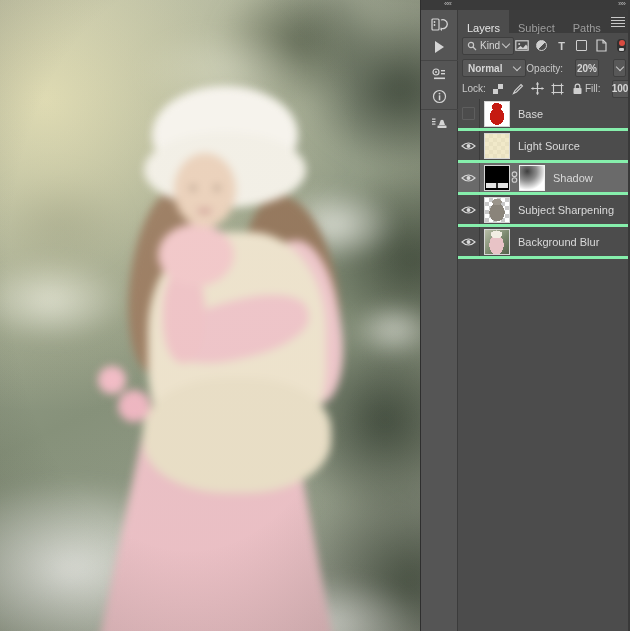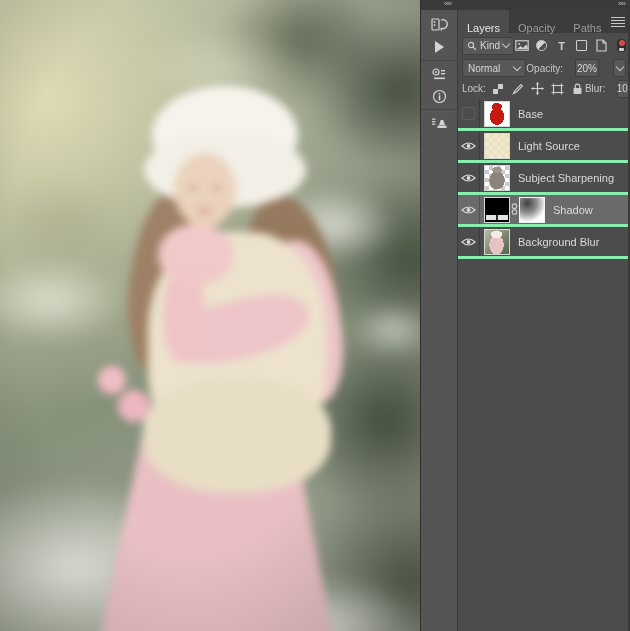--- a/index.html
+++ b/index.html
@@ -66,22 +66,22 @@
   .tabbar{height:23px;background:#3c3c3c;display:flex;align-items:stretch;position:relative;}
   .tab{font-size:11px;color:#9d9d9d;padding:12px 9px 0 9px;cursor:pointer;}
   .tab.active{background:#4c4c4c;color:#e6e6e6;}
   .panel-menu{position:absolute;right:5px;top:7px;width:14px;height:10px;cursor:pointer;
       background:repeating-linear-gradient(#c9c9c9 0 1px, transparent 1px 3px);}
   .ctl-row{display:flex;align-items:center;padding:0 4px;color:#c9c9c9;font-size:10px;}
   .row-filter{height:25px;} .row-blend{height:20px;} .row-lock{height:21px;}
   .field{background:#585858;border:1px solid #3f3f3f;border-radius:2px;height:18px;box-sizing:border-box;
          display:flex;align-items:center;color:#d6d6d6;cursor:pointer;}
   .dd-kind{width:60px;padding:0 4px;gap:3px;}
-  .dd-normal{width:88px;padding:0 5px;}
-  .val{width:24px;justify-content:center;}
+  .dd-normal{width:88px;padding:0 5px;font-weight:bold;}
+  .val{width:24px;justify-content:center;font-weight:bold;}
   .chevbox{width:13px;height:18px;justify-content:center;margin-left:2px;}
   .chev{width:5px;height:5px;border-left:1px solid #c8c8c8;border-bottom:1px solid #c8c8c8;
         transform:rotate(-45deg);margin-top:-3px;}
   .dd-normal .chev{margin-left:auto;}
   .ficons{display:flex;align-items:center;gap:5px;margin-left:auto;}
   .fic{width:15px;height:15px;display:flex;align-items:center;justify-content:center;cursor:pointer;}
   .half-circle{width:11px;height:11px;border-radius:50%;border:1px solid #cfcfcf;
         background:linear-gradient(135deg,#cfcfcf 50%, transparent 50%);box-sizing:border-box;}
   .t-glyph{font-size:11px;font-weight:bold;color:#cfcfcf;}
   .sq-glyph{width:9px;height:9px;border:1px solid #cfcfcf;border-radius:1px;}
@@ -213,21 +213,21 @@
           <path d="M8 9 l1.2 -3.5 a1.8 1.8 0 1 1 3.6 0 L14 9 Z" fill="#d5d5d5"></path>
           <rect x="6.5" y="9.5" width="9" height="2.6" rx="0.6" fill="#d5d5d5"></rect>
         </svg>
       </div>
     </div>
 
     <div class="panel">
 
       <div class="tabbar">
         <div class="tab active">Layers</div>
-        <div class="tab">Opacity</div>
+        <div class="tab">Subject</div>
         <div class="tab">Paths</div>
         <div class="panel-menu"></div>
       </div>
 
       <div class="ctl-row row-filter">
         <div class="field dd-kind">
           <svg width="10" height="10" viewBox="0 0 10 10">
             <circle cx="4" cy="4" r="2.6" fill="none" stroke="#c8c8c8" stroke-width="1.2"></circle>
             <line x1="6" y1="6" x2="9" y2="9" stroke="#c8c8c8" stroke-width="1.2"></line>
           </svg>
@@ -302,21 +302,21 @@
             </svg>
           </div>
           <div class="lk">
             <svg width="11" height="12" viewBox="0 0 11 12">
               <rect x="1.5" y="5" width="8" height="6" rx="0.8" fill="#cfcfcf"></rect>
               <path d="M3.2 5 V3.4 a2.3 2.3 0 0 1 4.6 0 V5" fill="none" stroke="#cfcfcf" stroke-width="1.2"></path>
             </svg>
           </div>
         </div>
         <div class="right-grp">
-          <span>Blur:</span>
+          <span>Fill:</span>
           <div class="field val">
             <span>100%</span>
           </div>
 
         </div>
       </div>
 
       <div class="layers-list" id="layers-list">
           <div class="layer-row">
             <div class="eye-well">
@@ -327,30 +327,20 @@
           </div>
           <div class="layer-row">
             <div class="eye-well">
               <svg width="15" height="10" viewBox="0 0 16 10">
                 <path d="M1 5 Q8 -1.5 15 5 Q8 11.5 1 5 Z" fill="none" stroke="#d8d8d8" stroke-width="1.1"></path>
                 <circle cx="8" cy="5" r="2.1" fill="#d8d8d8"></circle>
               </svg>
             </div>
             <div class="thumb thumb-light checkerbg"></div>
             <span class="layer-name">Light Source</span>
-          </div>
-          <div class="layer-row">
-            <div class="eye-well">
-              <svg width="15" height="10" viewBox="0 0 16 10">
-                <path d="M1 5 Q8 -1.5 15 5 Q8 11.5 1 5 Z" fill="none" stroke="#d8d8d8" stroke-width="1.1"></path>
-                <circle cx="8" cy="5" r="2.1" fill="#d8d8d8"></circle>
-              </svg>
-            </div>
-            <div class="thumb thumb-sil"></div>
-            <span class="layer-name">Subject Sharpening</span>
           </div>
           <div class="layer-row selected">
             <div class="eye-well">
               <svg width="15" height="10" viewBox="0 0 16 10">
                 <path d="M1 5 Q8 -1.5 15 5 Q8 11.5 1 5 Z" fill="none" stroke="#d8d8d8" stroke-width="1.1"></path>
                 <circle cx="8" cy="5" r="2.1" fill="#d8d8d8"></circle>
               </svg>
             </div>
             <div class="thumb thumb-shadow"></div>
             <div class="chain">
@@ -362,19 +352,29 @@
             <div class="thumb-mask"></div>
             <span class="layer-name">Shadow</span>
           </div>
           <div class="layer-row">
             <div class="eye-well">
               <svg width="15" height="10" viewBox="0 0 16 10">
                 <path d="M1 5 Q8 -1.5 15 5 Q8 11.5 1 5 Z" fill="none" stroke="#d8d8d8" stroke-width="1.1"></path>
                 <circle cx="8" cy="5" r="2.1" fill="#d8d8d8"></circle>
               </svg>
             </div>
+            <div class="thumb thumb-sil"></div>
+            <span class="layer-name">Subject Sharpening</span>
+          </div>
+          <div class="layer-row">
+            <div class="eye-well">
+              <svg width="15" height="10" viewBox="0 0 16 10">
+                <path d="M1 5 Q8 -1.5 15 5 Q8 11.5 1 5 Z" fill="none" stroke="#d8d8d8" stroke-width="1.1"></path>
+                <circle cx="8" cy="5" r="2.1" fill="#d8d8d8"></circle>
+              </svg>
+            </div>
             <div class="thumb thumb-photo"></div>
             <span class="layer-name">Background Blur</span>
           </div>
         </div>
     </div>
   </div>
 </div>
 
 </body></html>

